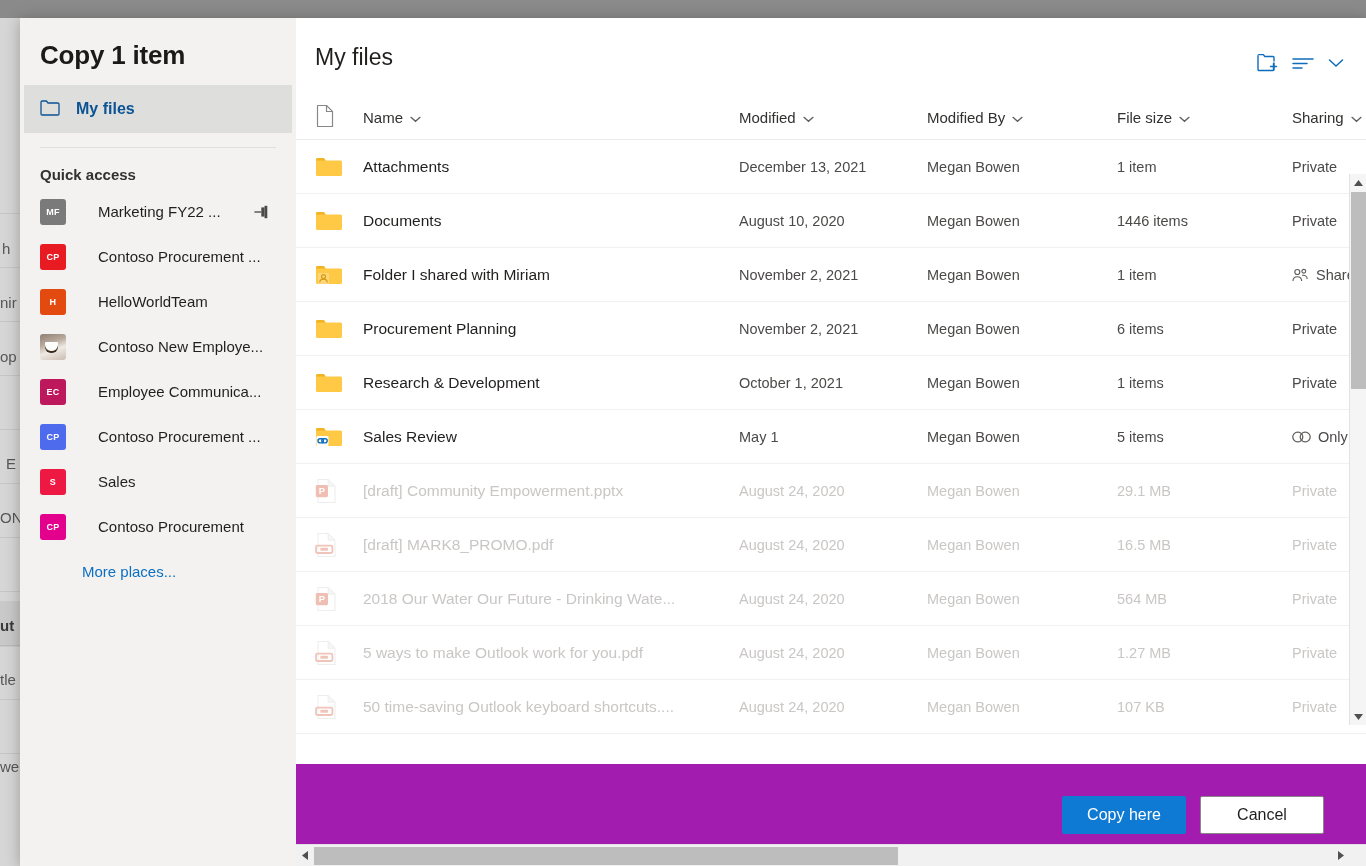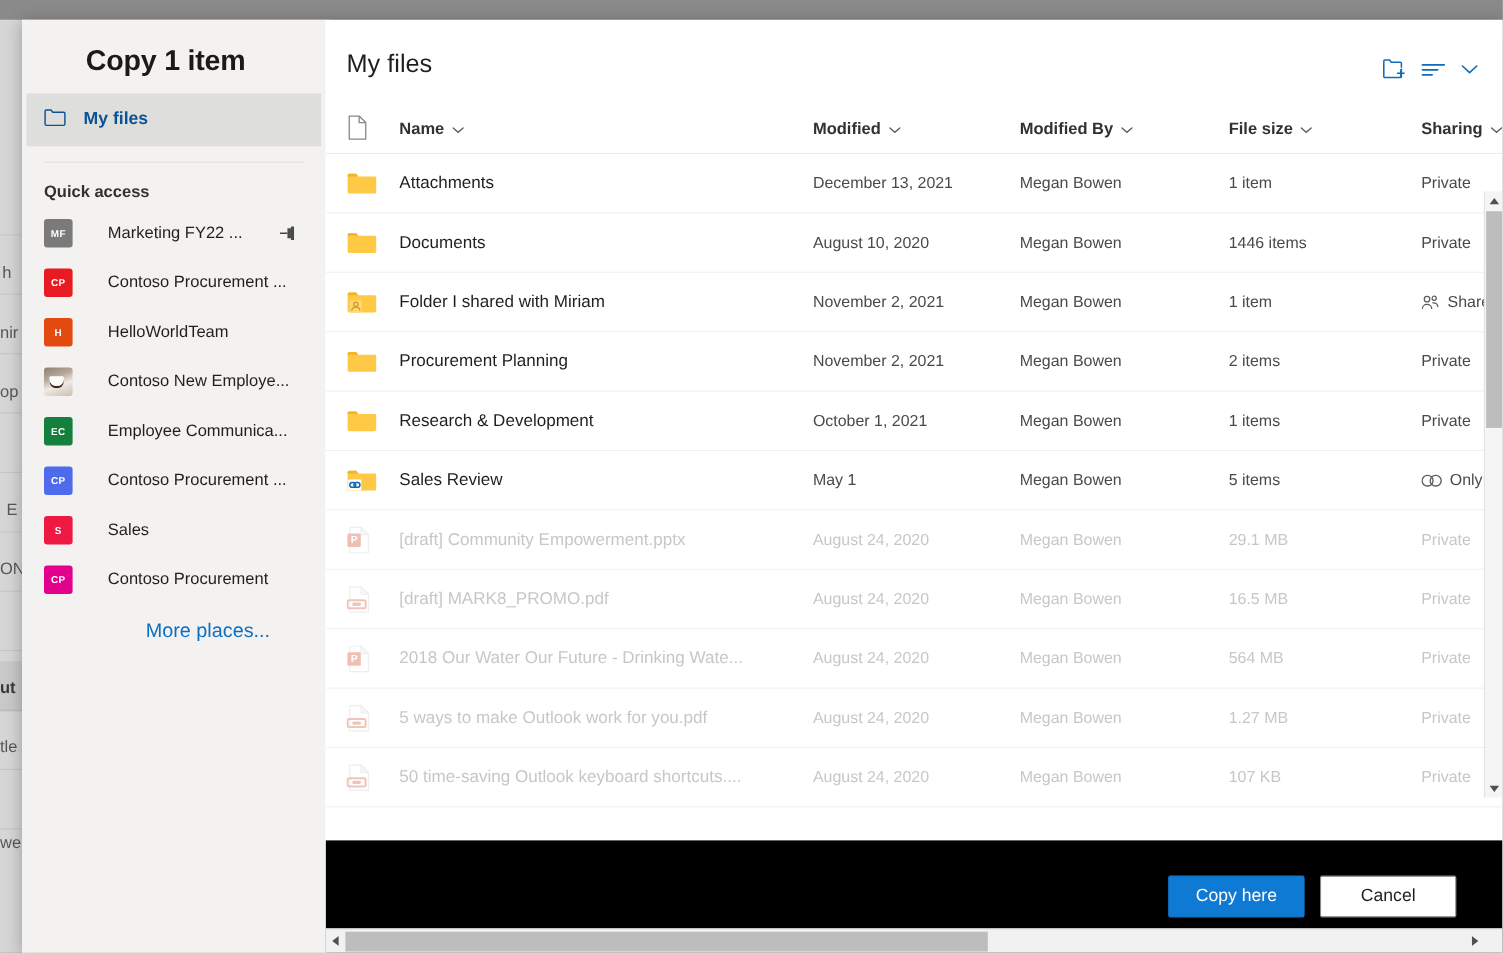--- a/index.html
+++ b/index.html
@@ -45,21 +45,21 @@
 
   
   #leftnav {
     width: 276px; min-width: 276px; height: 100%;
     background: #f3f2f1;
     padding-top: 14px;
     overflow: hidden;
   }
   #dialog-title {
     font-size: 26px; font-weight: 600; color: #1b1a19;
-    padding: 8px 0 14px 20px; letter-spacing: -0.2px; margin-left: 38px;
+    padding: 8px 0 14px 20px; letter-spacing: -0.2px;
   }
   .nav-myfiles {
     margin: 0 4px; height: 48px;
     display: flex; align-items: center; gap: 16px;
     padding-left: 16px;
     background: #dededc;
     cursor: pointer;
   }
   .nav-myfiles .label {
     font-size: 16px; color: #0b5394; font-weight: 600;
@@ -91,21 +91,21 @@
   }
   .qa-label {
     font-size: 15px; color: #201f1e; white-space: nowrap;
     overflow: hidden; text-overflow: ellipsis; max-width: 178px;
   }
   .pin-icon {
     position: absolute; right: 24px; top: 50%; transform: translateY(-50%);
     color: #444; display: flex;
   }
   .more-places {
-    font-size: 18px; color: #0b6fc3; padding: 14px 0 0 62px; cursor: pointer; text-align: center;
+    font-size: 15px; color: #0b6fc3; padding: 14px 0 0 62px; cursor: pointer;
   }
 
   
   #right {
     flex: 1; height: 100%; position: relative; background: #fff;
     display: flex; flex-direction: column;
     overflow: hidden;
   }
   #pane-header {
     height: 78px; min-height: 78px; position: relative;
@@ -137,21 +137,21 @@
   .col-size  { width: 175px; min-width: 175px; }
   .col-share { width: 133px; min-width: 133px; }
 
   #thead {
     display: flex; align-items: center; height: 44px;
     padding-left: 19px;
     border-bottom: 1px solid #edebe9;
   }
   .th {
     display: flex; align-items: center; gap: 7px;
-    font-size: 15px; color: #323130; font-weight: 700;
+    font-size: 15px; color: #323130; font-weight: 400;
     cursor: pointer; white-space: nowrap;
   }
   .th .chev { color: #605e5c; }
 
   .row {
     display: flex; align-items: center; height: 54px;
     padding-left: 19px;
     border-bottom: 1px solid #f2f1f0;
     cursor: pointer;
   }
@@ -195,21 +195,21 @@
   }
   #hscroll .arrow.left { left: 0; }
   #hscroll .arrow.right { right: 17px; }
   #hthumb {
     position: absolute; left: 18px; top: 2px; width: 584px; height: 18px;
     background: #bdbdbd;
   }
 
   
   #footer {
-    height: 102px; min-height: 102px; background: #000000;
+    height: 102px; min-height: 102px; background: #a21caf;
     display: flex; align-items: center; justify-content: flex-end;
     gap: 14px; padding-right: 42px;
   }
   .btn {
     height: 38px; min-width: 124px; padding: 0 18px;
     font-size: 16px; font-family: "Liberation Sans", sans-serif;
     border-radius: 2px; cursor: pointer;
     display: flex; align-items: center; justify-content: center;
   }
   .btn.primary { background: #0f7ad4; color: #fff; border: 1px solid #0f7ad4; }
@@ -284,21 +284,21 @@
         </div>
         <div class="qa-item">
           <div class="qa-avatar" style="background: rgb(226, 74, 15);">H</div>
           <div class="qa-label">HelloWorldTeam</div>
         </div>
         <div class="qa-item">
           <div class="qa-avatar photo"></div>
           <div class="qa-label">Contoso New Employe...</div>
         </div>
         <div class="qa-item">
-          <div class="qa-avatar" style="background: #15803d;">EC</div>
+          <div class="qa-avatar" style="background: #be185d;">EC</div>
           <div class="qa-label">Employee Communica...</div>
         </div>
         <div class="qa-item">
           <div class="qa-avatar" style="background: rgb(79, 107, 237);">CP</div>
           <div class="qa-label">Contoso Procurement ...</div>
         </div>
         <div class="qa-item">
           <div class="qa-avatar" style="background: rgb(238, 25, 66);">S</div>
           <div class="qa-label">Sales</div>
         </div>
@@ -437,21 +437,21 @@
             <div class="row">
               <div class="ficon col-icon">
                 <svg width="28" height="22" viewBox="0 0 28 22">
                   <path d="M1 3.5A1.5 1.5 0 0 1 2.5 2h6.3l1.9 2.4h15A1.5 1.5 0 0 1 27 6v12.5A1.5 1.5 0 0 1 25.5 20h-23A1.5 1.5 0 0 1 1 18.5V3.5z" fill="#ffc845"></path>
                   <path d="M1 3.5A1.5 1.5 0 0 1 2.5 2h6.3l1.9 2.4H1V3.5z" fill="#f2b423"></path>
                 </svg>
               </div>
               <div class="cell col-name name">Procurement Planning</div>
               <div class="cell col-mod">November 2, 2021</div>
               <div class="cell col-modby">Megan Bowen</div>
-              <div class="cell col-size">2 items</div>
+              <div class="cell col-size">6 items</div>
               <div class="cell share col-share">
                 <span>Private</span>
               </div>
             </div>
             <div class="row">
               <div class="ficon col-icon">
                 <svg width="28" height="22" viewBox="0 0 28 22">
                   <path d="M1 3.5A1.5 1.5 0 0 1 2.5 2h6.3l1.9 2.4h15A1.5 1.5 0 0 1 27 6v12.5A1.5 1.5 0 0 1 25.5 20h-23A1.5 1.5 0 0 1 1 18.5V3.5z" fill="#ffc845"></path>
                   <path d="M1 3.5A1.5 1.5 0 0 1 2.5 2h6.3l1.9 2.4H1V3.5z" fill="#f2b423"></path>
                 </svg>

